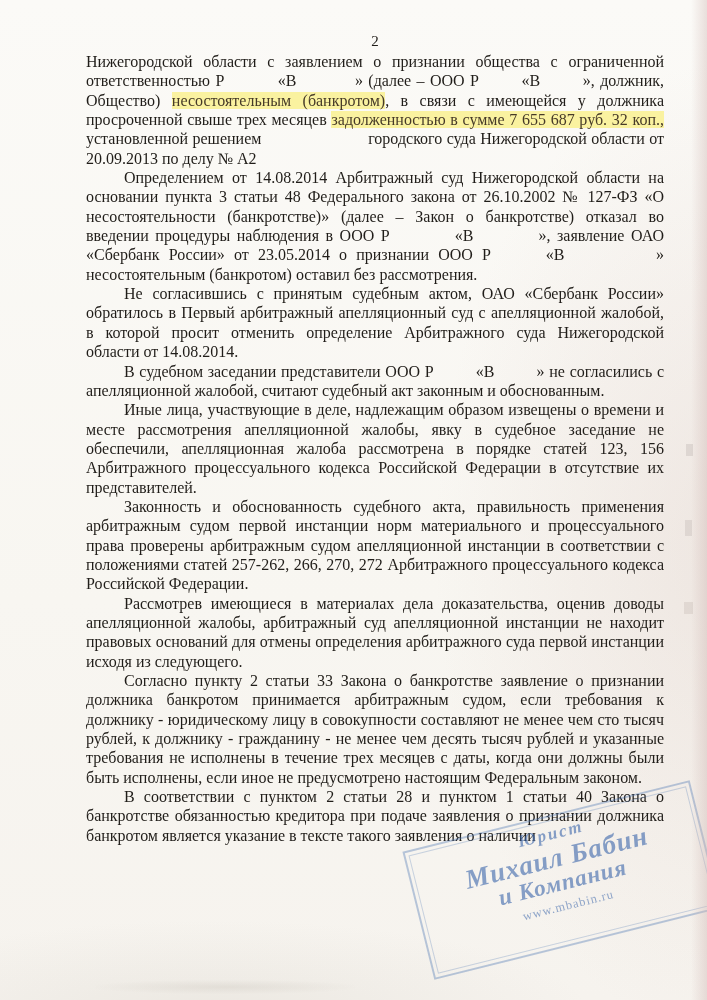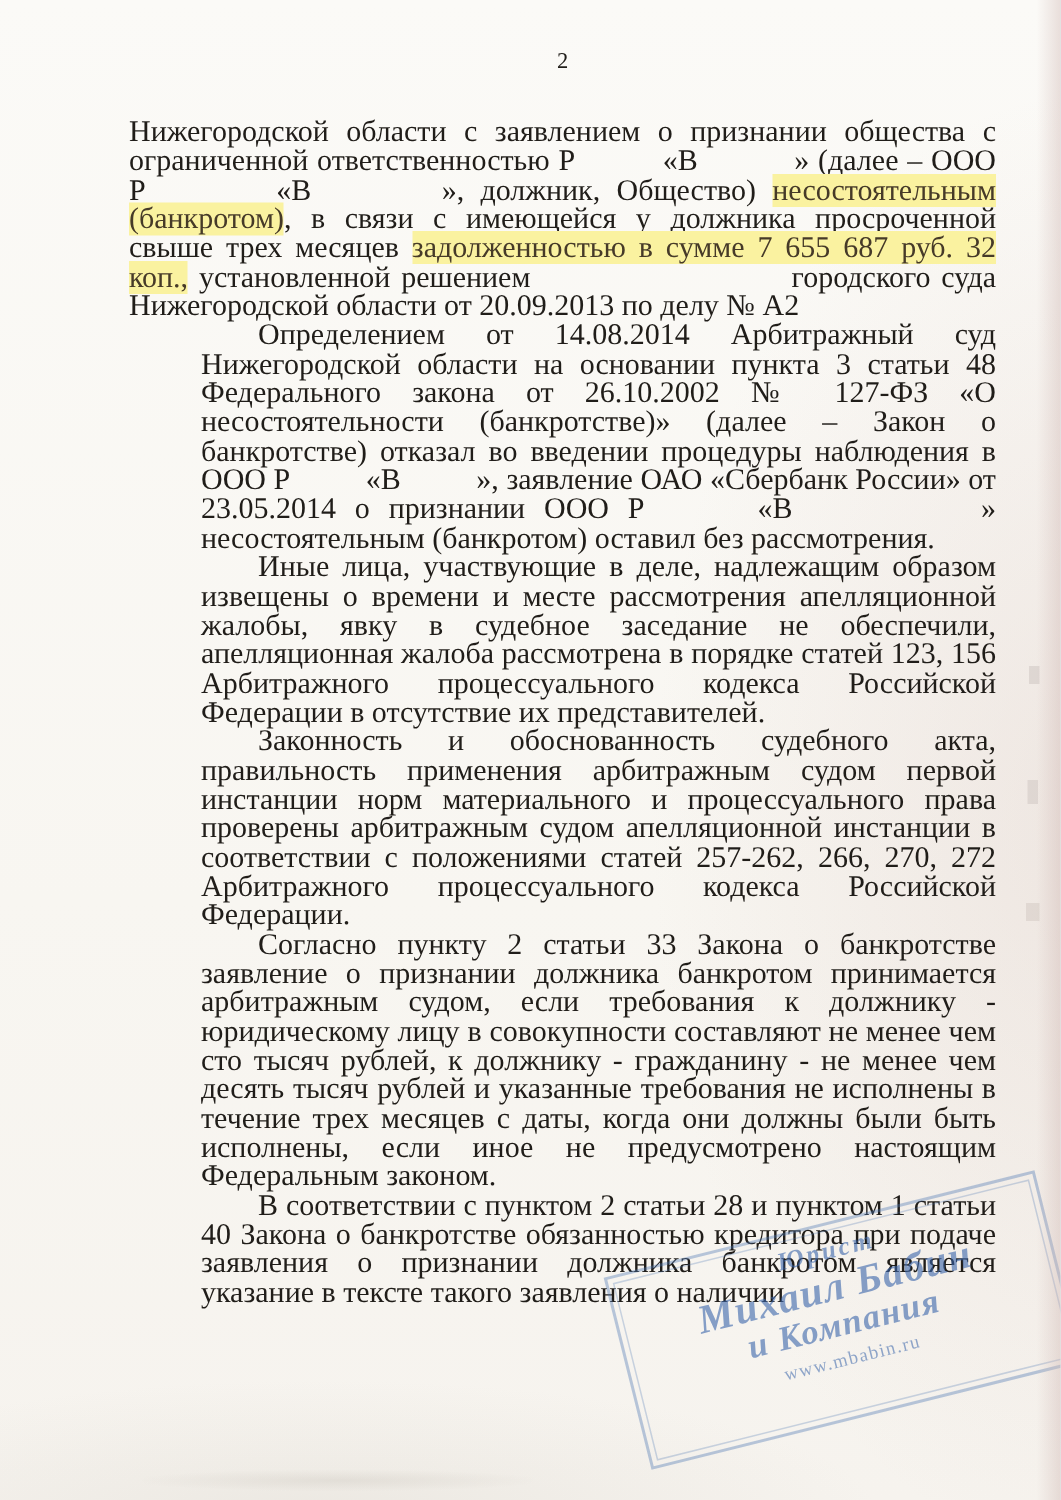--- a/index.html
+++ b/index.html
@@ -10,26 +10,26 @@
       radial-gradient(ellipse 500px 120px at 30% 101%, rgba(205,200,190,0.25), rgba(205,200,190,0) 75%),
       linear-gradient(180deg, #fbfaf7 0%, #f8f6f1 60%, #f6f3ee 100%);
     font-family:"Liberation Serif","DejaVu Serif",serif;
     color:#201d19;
   }
   .page-number {
     position:absolute; top:33px; left:86px; width:578px;
     text-align:center; font-size:15px;
   }
   .body-text {
-    position:absolute; top:79px; left:86px; width:578px;
-    font-size:20px; line-height:19.35px; text-align:justify;
+    position:absolute; top:52px; left:86px; width:578px;
+    font-size:16px; line-height:19.35px; text-align:justify;
     text-rendering:optimizeLegibility;
   }
   p.para { margin:0; padding:0; }
-  p.para.indent { text-indent:38px;margin-left:48px; }
+  p.para.indent { text-indent:38px; }
   .hl { background:var(--hl,#faf2a0); color:#463a28; }
   .watermark {
     position:absolute; left:414px; top:814px; width:296px; height:132px;
     transform:rotate(-14deg);
     border:2px solid rgba(77,118,179,0.38);
     outline:1px solid rgba(77,118,179,0.28); outline-offset:-6px;
     color:rgba(56,100,170,0.60);
     text-align:center; pointer-events:none;
     box-sizing:border-box; padding-top:8px;
   }
@@ -49,22 +49,25 @@
 </head>
 <body>
 
 <div class="page">
 
   <div class="page-number">2</div>
 
   <div class="body-text">
       <p class="para"><span>Нижегородской области с заявлением о признании общества с ограниченной ответственностью Р&nbsp;&nbsp;&nbsp;&nbsp;&nbsp;&nbsp;&nbsp;&nbsp;&nbsp;&nbsp;«В&nbsp;&nbsp;&nbsp;&nbsp;&nbsp;&nbsp;&nbsp;&nbsp;&nbsp;&nbsp;&nbsp;» (далее – ООО Р&nbsp;&nbsp;&nbsp;&nbsp;&nbsp;&nbsp;&nbsp;&nbsp;«В&nbsp;&nbsp;&nbsp;&nbsp;&nbsp;&nbsp;&nbsp;&nbsp;», должник, Общество) </span><span class="hl">несостоятельным (банкротом)</span><span>, в связи с имеющейся у должника просроченной свыше трех месяцев </span><span class="hl">задолженностью в сумме 7&nbsp;655&nbsp;687 руб. 32 коп.,</span><span> установленной решением&nbsp;&nbsp;&nbsp;&nbsp;&nbsp;&nbsp;&nbsp;&nbsp;&nbsp;&nbsp;&nbsp;&nbsp;&nbsp;&nbsp;&nbsp;&nbsp;&nbsp;&nbsp;&nbsp;&nbsp;&nbsp;&nbsp;&nbsp;&nbsp;городского суда Нижегородской области от 20.09.2013 по делу № А2</span></p>
       <p class="para indent"><span>Определением от 14.08.2014 Арбитражный суд Нижегородской области на основании пункта 3 статьи 48 Федерального закона от 26.10.2002 № 127-ФЗ «О несостоятельности (банкротстве)» (далее – Закон о банкротстве) отказал во введении процедуры наблюдения в ООО Р&nbsp;&nbsp;&nbsp;&nbsp;&nbsp;&nbsp;&nbsp;&nbsp;&nbsp;&nbsp;«В&nbsp;&nbsp;&nbsp;&nbsp;&nbsp;&nbsp;&nbsp;&nbsp;&nbsp;&nbsp;», заявление ОАО «Сбербанк России» от 23.05.2014 о признании ООО Р&nbsp;&nbsp;&nbsp;&nbsp;&nbsp;&nbsp;«В&nbsp;&nbsp;&nbsp;&nbsp;&nbsp;&nbsp;&nbsp;&nbsp;&nbsp;&nbsp;» несостоятельным (банкротом) оставил без рассмотрения.</span></p>
+      <p class="para indent"><span>Не согласившись с принятым судебным актом, ОАО «Сбербанк России» обратилось в Первый арбитражный апелляционный суд с апелляционной жалобой, в которой просит отменить определение Арбитражного суда Нижегородской области от 14.08.2014.</span></p>
+      <p class="para indent"><span>В судебном заседании представители ООО Р&nbsp;&nbsp;&nbsp;&nbsp;&nbsp;&nbsp;&nbsp;&nbsp;&nbsp;«В&nbsp;&nbsp;&nbsp;&nbsp;&nbsp;&nbsp;&nbsp;&nbsp;&nbsp;» не согласились с апелляционной жалобой, считают судебный акт законным и обоснованным.</span></p>
       <p class="para indent"><span>Иные лица, участвующие в деле, надлежащим образом извещены о времени и месте рассмотрения апелляционной жалобы, явку в судебное заседание не обеспечили, апелляционная жалоба рассмотрена в порядке статей 123, 156 Арбитражного процессуального кодекса Российской Федерации в отсутствие их представителей.</span></p>
       <p class="para indent"><span>Законность и обоснованность судебного акта, правильность применения арбитражным судом первой инстанции норм материального и процессуального права проверены арбитражным судом апелляционной инстанции в соответствии с положениями статей 257-262, 266, 270, 272 Арбитражного процессуального кодекса Российской Федерации.</span></p>
+      <p class="para indent"><span>Рассмотрев имеющиеся в материалах дела доказательства, оценив доводы апелляционной жалобы, арбитражный  суд апелляционной инстанции не находит правовых оснований для отмены определения арбитражного суда первой инстанции исходя из следующего.</span></p>
       <p class="para indent"><span>Согласно пункту 2 статьи 33 Закона о банкротстве заявление о признании должника банкротом принимается арбитражным судом, если требования к должнику - юридическому лицу в совокупности составляют не менее чем сто тысяч рублей, к должнику - гражданину - не менее чем десять тысяч рублей и указанные требования не исполнены в течение трех месяцев с даты, когда они должны были быть исполнены, если иное не предусмотрено настоящим Федеральным законом.</span></p>
       <p class="para indent"><span>В соответствии с пунктом 2 статьи 28 и пунктом 1 статьи 40 Закона о банкротстве обязанностью кредитора при подаче заявления о признании должника банкротом является указание в тексте такого заявления о наличии</span></p>
     </div>
 
   <div class="watermark">
     <div class="wm-l1">Юрист</div>
     <div class="wm-l2">Михаил Бабин</div>
     <div class="wm-l3">и Компания</div>
     <div class="wm-url">www.mbabin.ru</div>
   </div>

